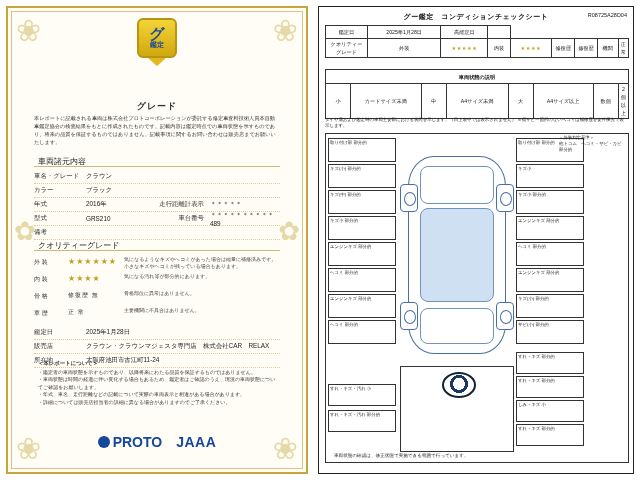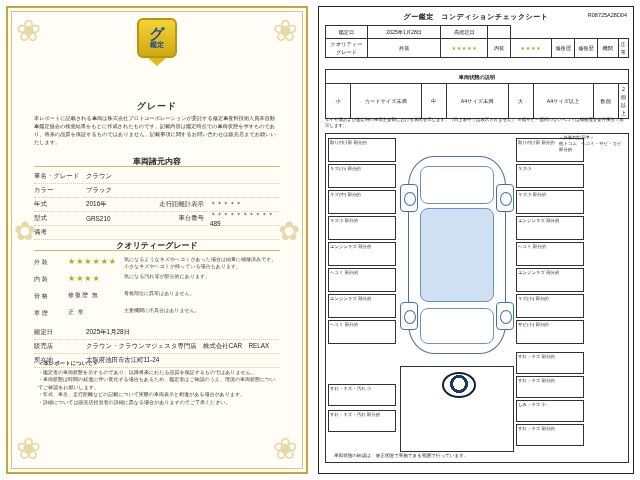--- a/index.html
+++ b/index.html
@@ -58,22 +58,22 @@
   }
   .subtitle{
     position:absolute;top:92px;left:0;right:0;text-align:center;
     font-size:9px;color:#333;font-weight:bold;letter-spacing:1px;
   }
   .intro{
     position:absolute;top:106px;left:26px;right:26px;
     font-size:5.2px;line-height:8px;color:#333;text-align:left;
   }
   .sec-head{
-    position:absolute;left:30px;right:30px;text-align:center;
-    font-size:8px;font-weight:bold;color:#222;
+    position:absolute;left:30px;right:30px;text-align:left;
+    font-size:8px;font-weight:normal;color:#222;
   }
   .sec-head.a{top:148px}
   .sec-head.b{top:232px}
   .hline{position:absolute;left:26px;right:26px;border-top:1px solid #cbb87a;}
 
   .rows{position:absolute;left:26px;right:26px;font-size:6.4px;color:#222;}
   .row{display:flex;align-items:center;height:13px;border-bottom:1px dotted #d8cca0;}
   .row .lab{width:52px;color:#333;}
   .row .val{flex:1;}
   .row .lab2{width:62px;color:#333;text-align:right;padding-right:6px;}
@@ -261,20 +261,27 @@
     </div>
 
     <div class="notes">
       <div class="nh">＜本レポートについて＞</div>
       <div>・鑑定者の車両状態を示すものであり、以降将来にわたる品質を保証するものではありません。</div>
       <div>・車両状態は時間の経過に伴い変化する場合もあるため、鑑定者はご確認のうえ、現況の車両状態についてご確認をお願いします。</div>
       <div>・年式、車名、走行距離などの記載について実際の車両表示と相違がある場合があります。</div>
       <div>・詳細については販売店担当者の詳細に異なる場合がありますのでご了承ください。</div>
     </div>
 
+    <div class="logos">
+      <div class="logo-proto">
+        <span class="dot"></span>
+        <span>PROTO</span>
+      </div>
+      <div class="logo-jaaa">JAAA</div>
+    </div>
   </div>
 
   <div class="right">
     <div class="r-title">グー鑑定　コンディションチェックシート</div>
     <div class="r-code">R08725A28D04</div>
 
     <table class="grid t1">
       <tbody>
           <tr>
         <td class="lbl" style="width:44px">鑑定日</td>

